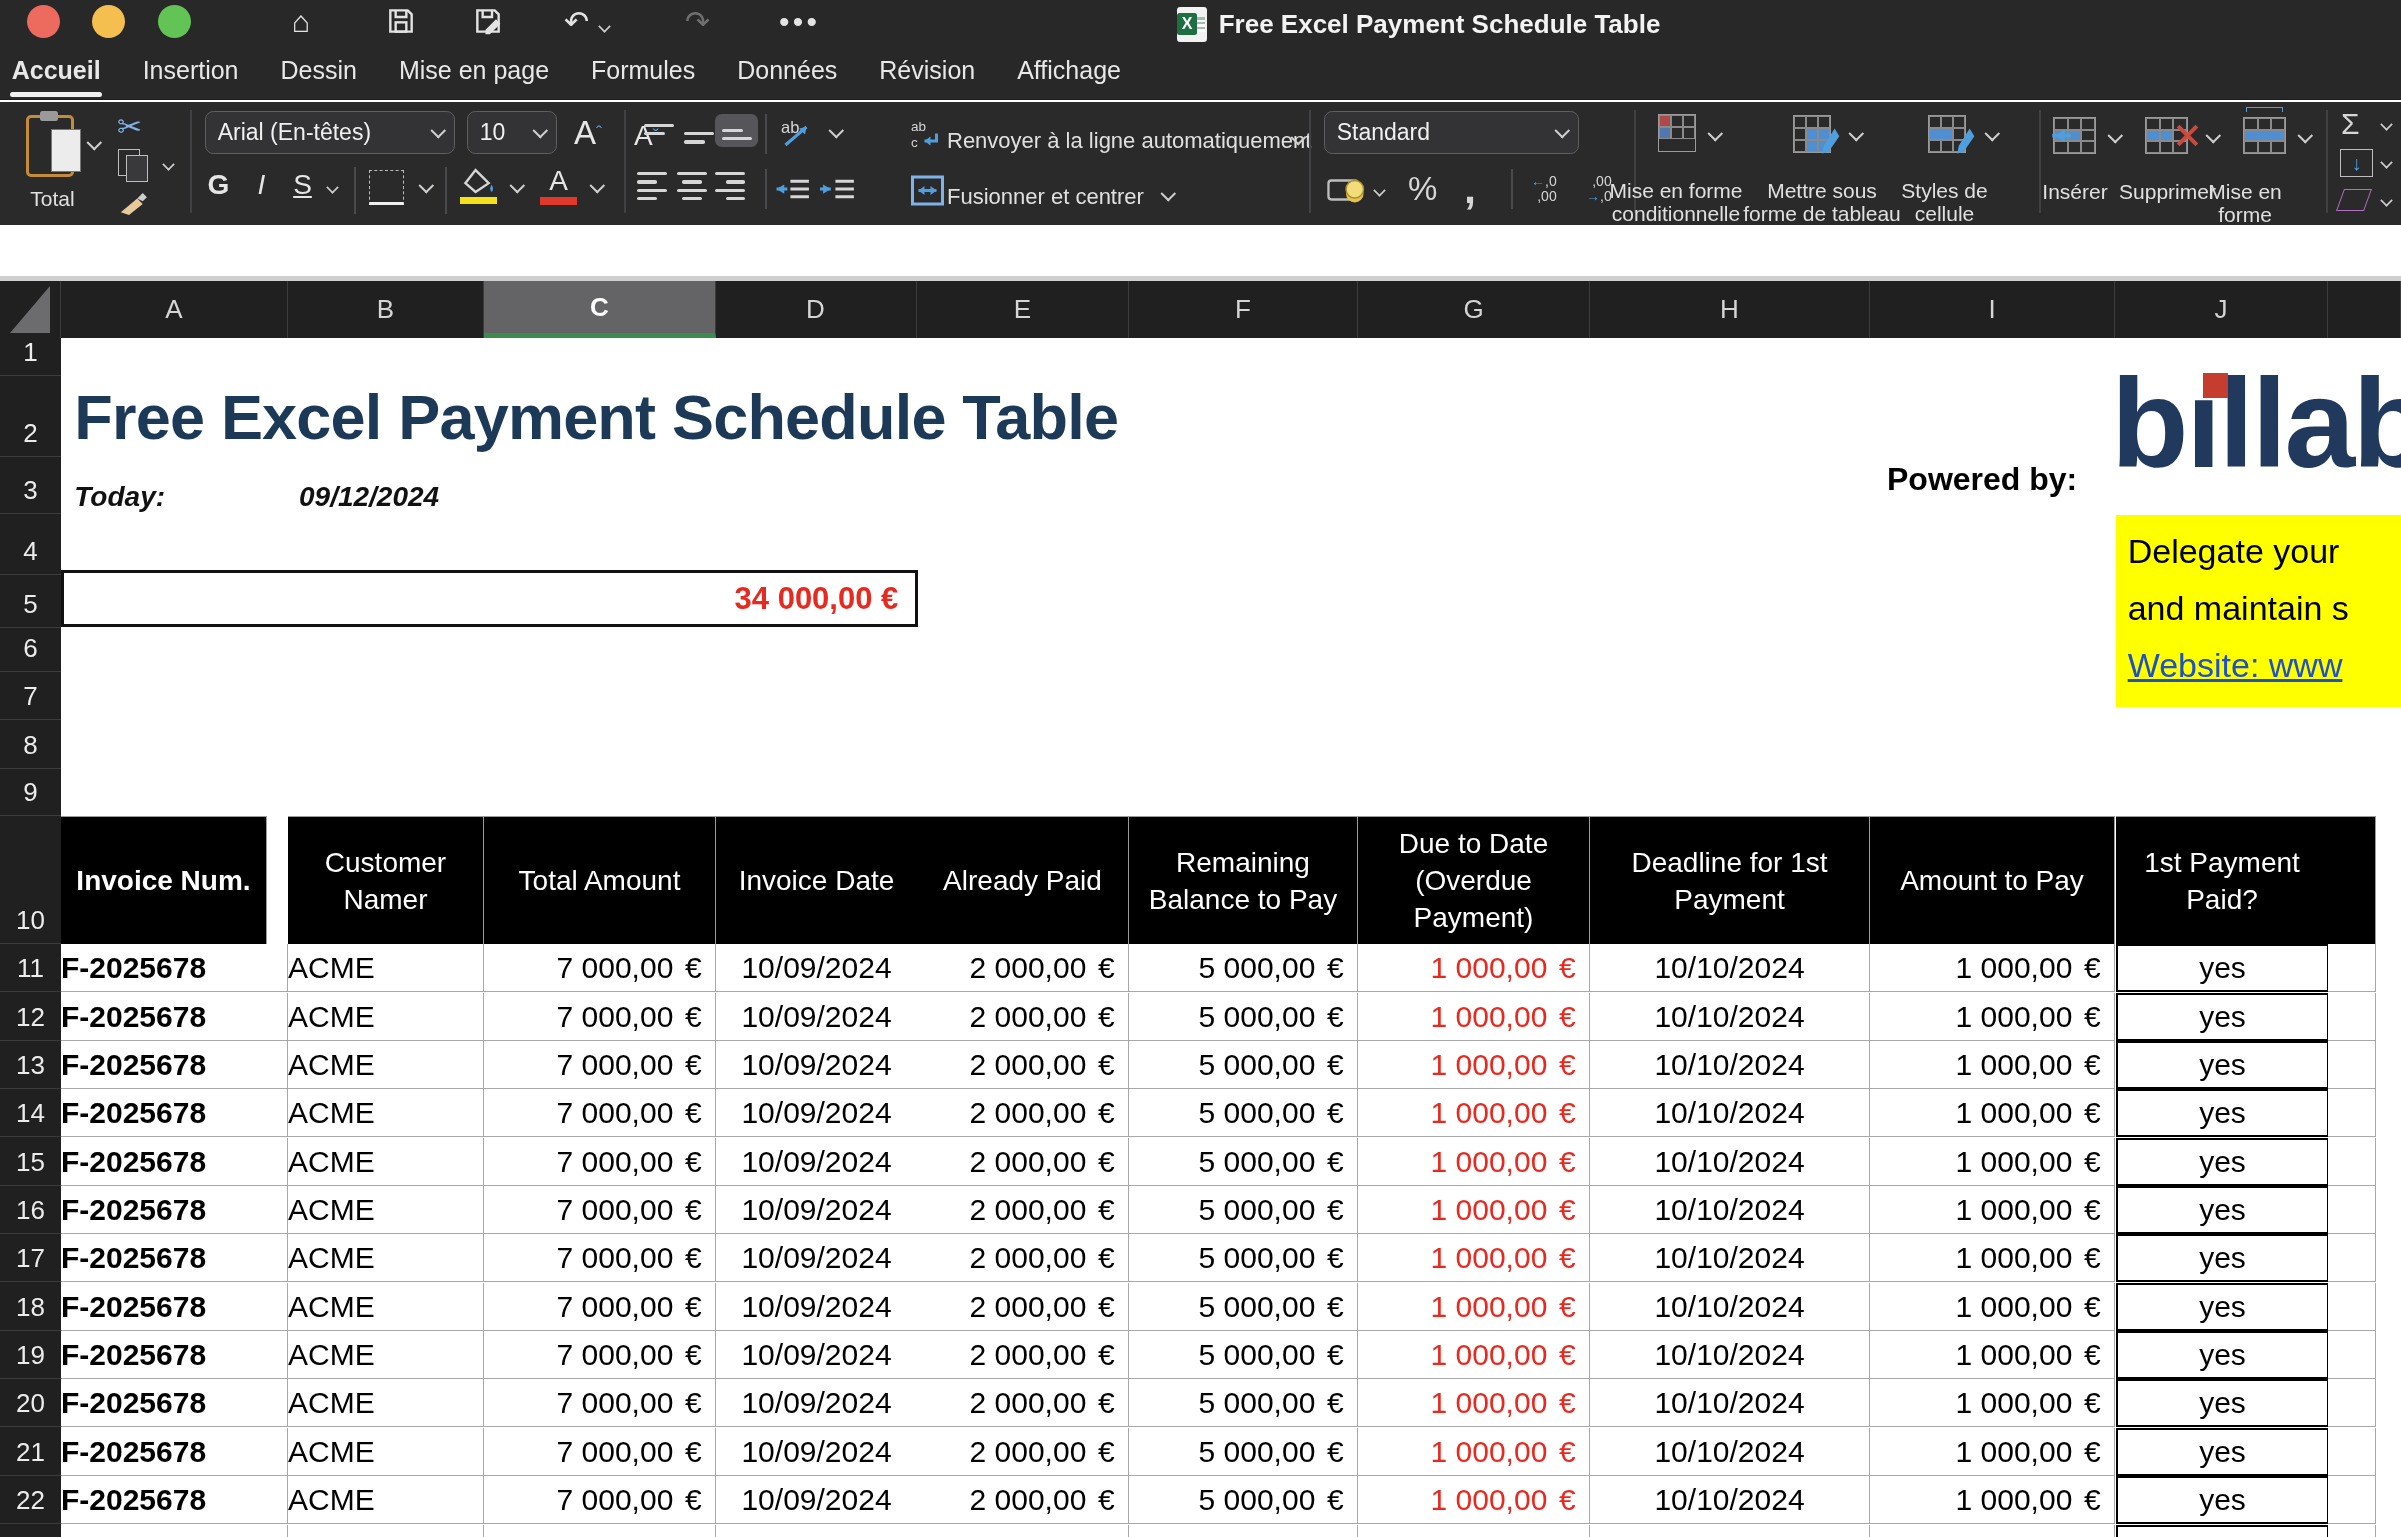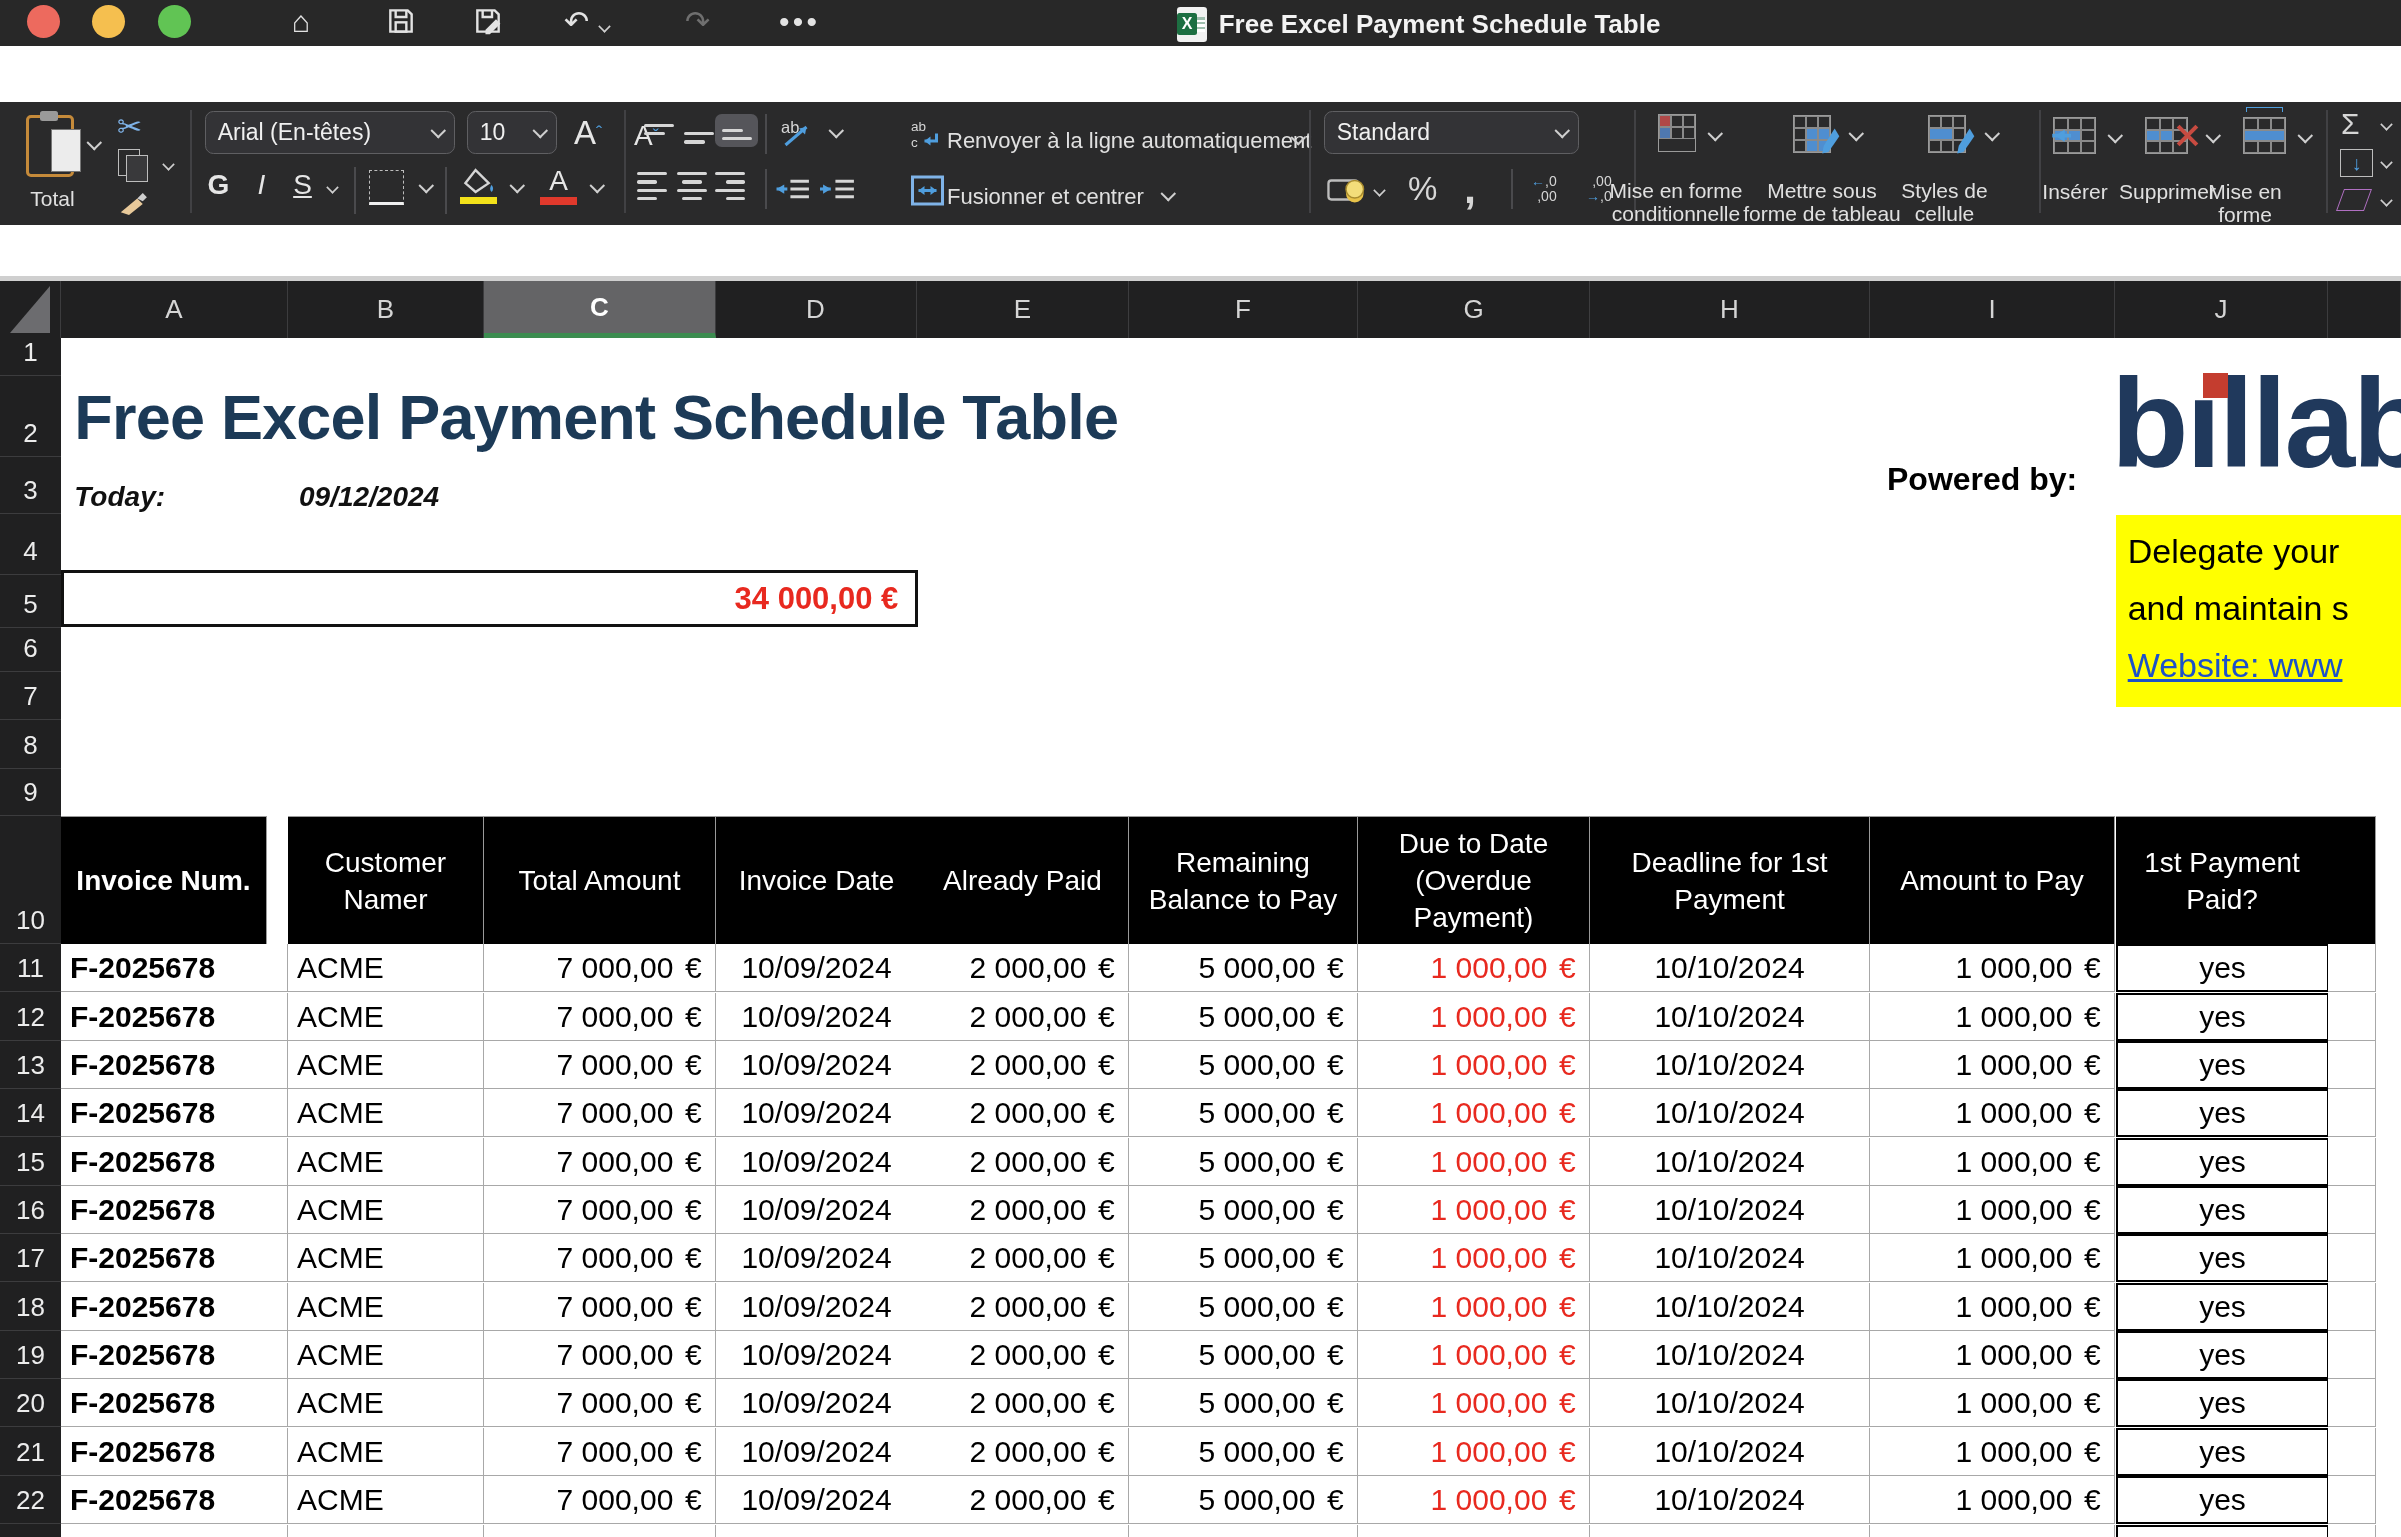--- a/index.html
+++ b/index.html
@@ -86,21 +86,21 @@
   .promo { background:var(--yellow); padding:8.3px 0 8.3px 11.7px; font-size:34px; line-height:57px; color:#000; white-space:nowrap; }
   .promo .link { color:var(--link); text-decoration:underline; }
 
   
   .hcell { position:absolute; background:#000; color:#fff; font-size:28px; line-height:37px; text-align:center;
            display:flex; align-items:center; justify-content:center; border-right:1.7px solid #9a9a9a;
            border-top:1.7px solid #9a9a9a; padding:0 5px; }
   .hcell.first { font-weight:bold; }
   .dcell { position:absolute; background:#fff; font-size:30px; color:#000; display:flex; align-items:center;
            border-right:1.7px solid #a8a8a8; border-bottom:1.7px solid #a8a8a8; white-space:nowrap; overflow:hidden; }
-  .dcell.left { justify-content:flex-start; padding-left:9px; }
+  .dcell.left { justify-content:flex-start; padding-left:0; }
   .dcell.center { justify-content:center; }
   .dcell.right { justify-content:flex-end; padding-right:13.3px; }
   .dcell.bold { font-weight:bold; }
   .dcell.red { color:var(--red); }
   .dcell .eur { margin-left:11.7px; }
   .dcell.yesbox { border:2.5px solid #000; justify-content:center; }
 </style>
 </head>
 <body>
 
@@ -130,20 +130,30 @@
     <div class="tb-icon" style="left:779px; letter-spacing:3.3px;">•••</div>
     <div class="doc-title">
       <div class="xl-icon">
           <div class="xb">X</div>
           <div class="grid"></div>
         </div>
       <div class="t">Free Excel Payment Schedule Table</div>
     </div>
   </div>
 
+  <div class="tabbar" id="tabbar">
+      <div class="tab active">Accueil</div>
+      <div class="tab">Insertion</div>
+      <div class="tab">Dessin</div>
+      <div class="tab">Mise en page</div>
+      <div class="tab">Formules</div>
+      <div class="tab">Données</div>
+      <div class="tab">Révision</div>
+      <div class="tab">Affichage</div>
+    </div>
 
   <div class="ribbon">
 
     <div class="ric" style="left:22px; top:10px; width:55px; height:67px;">
       <div style="position:relative; width:48px; height:62px; border:3.3px solid #c58a3a; border-radius:5px; background:#2a2a2b;">
         <div style="position:absolute; left:11.7px; top:-6.7px; width:18.3px; height:10px; background:#9a9a9a; border-radius:2.5px;"></div>
         <div style="position:absolute; right:-10px; top:11.7px; width:30px; height:43px; background:#ececec; border:1.7px solid #777;"></div>
       </div>
     </div>
     <span class="chev" style="position:absolute; left:87px; top:37px;"></span>

